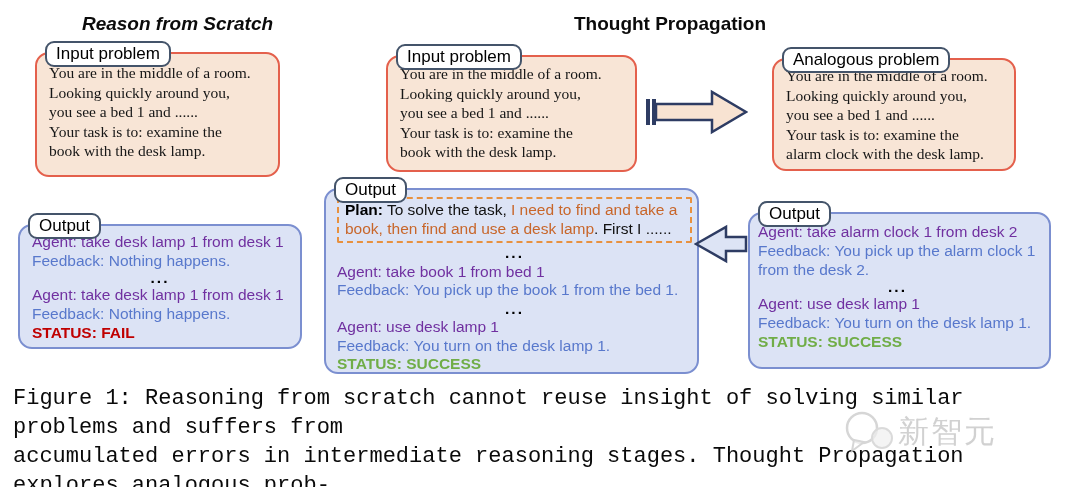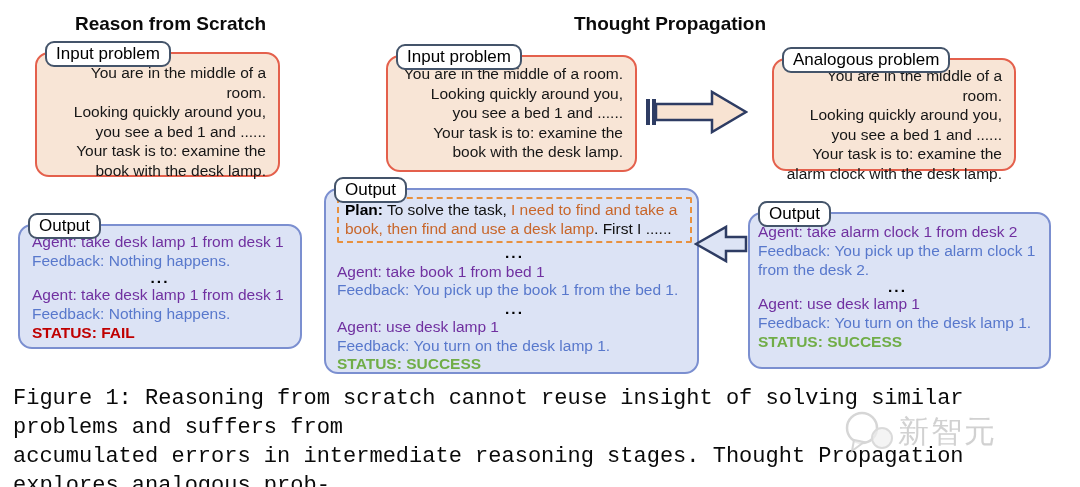--- a/index.html
+++ b/index.html
@@ -2,29 +2,29 @@
 <html><head>
 <meta charset="utf-8">
 <style>
   html,body{margin:0;padding:0;background:#ffffff;}
   .stage{position:relative;width:1080px;height:487px;background:#ffffff;overflow:hidden;
          font-family:"Liberation Sans",sans-serif;}
 
   .hdr{position:absolute;font-size:19px;font-weight:bold;color:#0b0b0b;text-align:center;}
 
   .panel{position:absolute;border-radius:14px;box-sizing:border-box;}
-  .panel.peach{background:#f8e5d6;border:2px solid #e4604c;text-align:right;}
+  .panel.peach{background:#f8e5d6;border:2px solid #e4604c;}
   .panel.blue{background:#dce3f5;border:2px solid #7b8fd0;}
 
   .tag{position:absolute;top:-13px;left:8px;background:#ffffff;border:2px solid #44546a;
        border-radius:9px;padding:0 9px;font-size:17px;line-height:22px;color:#000;
        white-space:nowrap;z-index:2;}
 
   .body-text{padding:9px 12px 6px 12px;font-size:15.5px;line-height:19.5px;color:#161616;
-             white-space:pre-line;}
+             white-space:pre-line;font-family:Liberation Serif, serif;}
 
   .out-pad-left{padding:6px 12px 4px 12px;}
   .out-pad-mid{padding:5px 5px 3px 11px;}
   .out-pad-right{padding:8px 12px 4px 8px;}
 
   .ln{font-size:15.5px;line-height:19px;white-space:nowrap;}
   .mid .ln{line-height:18.5px;}
   .ln.wrap{white-space:normal;}
   .agent{color:#7030a0;}
   .fb{color:#5878cc;}
@@ -45,21 +45,21 @@
   .watermark{position:absolute;left:840px;top:406px;display:flex;align-items:center;
              opacity:.8;z-index:5;pointer-events:none;}
   .wm-text{font-size:31px;color:#c6c6c6;letter-spacing:2px;
            text-shadow:0 0 1px #ffffff,0 0 3px #ffffff;}
 </style>
 </head>
 <body>
 
 <div class="stage">
 
-  <div class="hdr" style="left:48px;top:13px;width:245px;">Reason from Scratch</div>
+  <div class="hdr" style="left:55px;top:13px;width:245px;font-style:italic;">Reason from Scratch</div>
   <div class="hdr" style="left:558px;top:13px;width:224px;">Thought Propagation</div>
 
   <div class="panel peach" style="left:35px;top:52px;width:245px;height:125px;">
     <div class="tag">Input problem</div>
     <div class="body-text">You are in the middle of a room.
 Looking quickly around you,
 you see a bed 1 and ......
 Your task is to: examine the
 book with the desk lamp.</div>
   </div>

